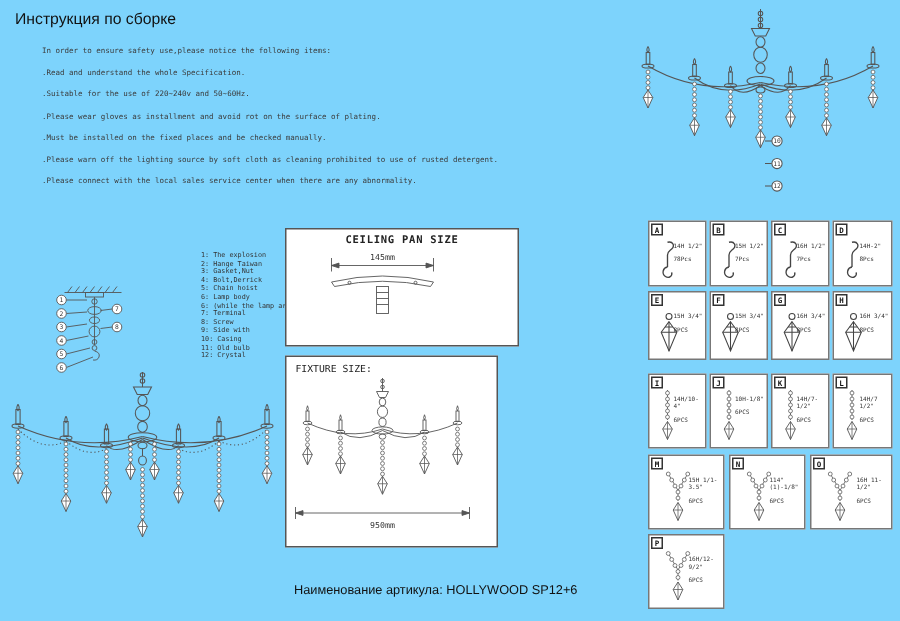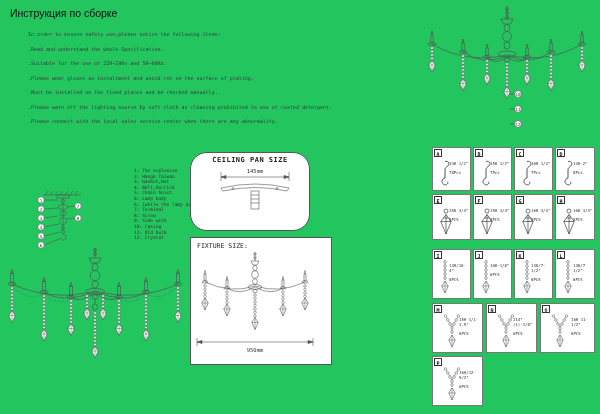--- a/index.html
+++ b/index.html
@@ -1,30 +1,30 @@
 <!DOCTYPE html>
 <html><head>
 <meta charset="utf-8">
 <style>
   * { margin:0; padding:0; box-sizing:border-box; }
   html,body { background:#fff; }
   body { font-family:"Liberation Sans", sans-serif; }
-  .page { position:relative; width:600px; height:414px; background:#22c55e; overflow:hidden; }
+  .page { position:relative; width:600px; height:414px; background:#7dd3fc; overflow:hidden; }
 
   .doc-title { position:absolute; left:10px; top:7px; font-size:10.5px; color:#111; }
 
   .safety { position:absolute; left:28px; top:31px; width:350px;
             font-family:"DejaVu Sans Mono", monospace; font-size:5px; color:#3a3a3a; }
   .safety .s-line { margin-bottom:8.5px; white-space:nowrap; }
 
   .parts-list { position:absolute; left:134px; top:168px; width:70px;
                 font-family:"DejaVu Sans Mono", monospace; font-size:4.5px; line-height:5.6px; color:#333; }
 
   .box { position:absolute; border:1px solid #555; background:#fff; }
-  .ceiling-box { left:190px; top:152px; width:120px; height:79px;border-radius:17px; }
+  .ceiling-box { left:190px; top:152px; width:156px; height:79px; }
   .ceiling-title { text-align:center; font-family:"DejaVu Sans Mono", monospace; font-weight:bold;
                    font-size:7px; letter-spacing:0.5px; color:#222; padding-top:3px; }
   .fixture-box { left:190px; top:237px; width:142px; height:128px; }
   .fixture-title { font-family:"DejaVu Sans Mono", monospace; font-size:6.5px; color:#222; padding:4px 0 0 6px; }
 
   .article { position:absolute; left:196px; top:388px; font-size:8.5px; color:#111; }
   .article b { font-weight:normal; }
 
   .drawing { position:absolute; }
 
@@ -522,14 +522,18 @@
     <span class="badge">P</span>
     <svg class="icon" width="26" height="36">
         <use href="#icon-ychain"></use>
       </svg>
     <div class="ctext">
         <div class="size">16H/12-9/2"</div>
     <div class="qty">6PCS</div>
       </div>
   </div>
 
+  <div class="article">
+    <span>Наименование артикула:</span>
+    <b>HOLLYWOOD SP12+6</b>
+  </div>
 
 </div>
 
 </body></html>

